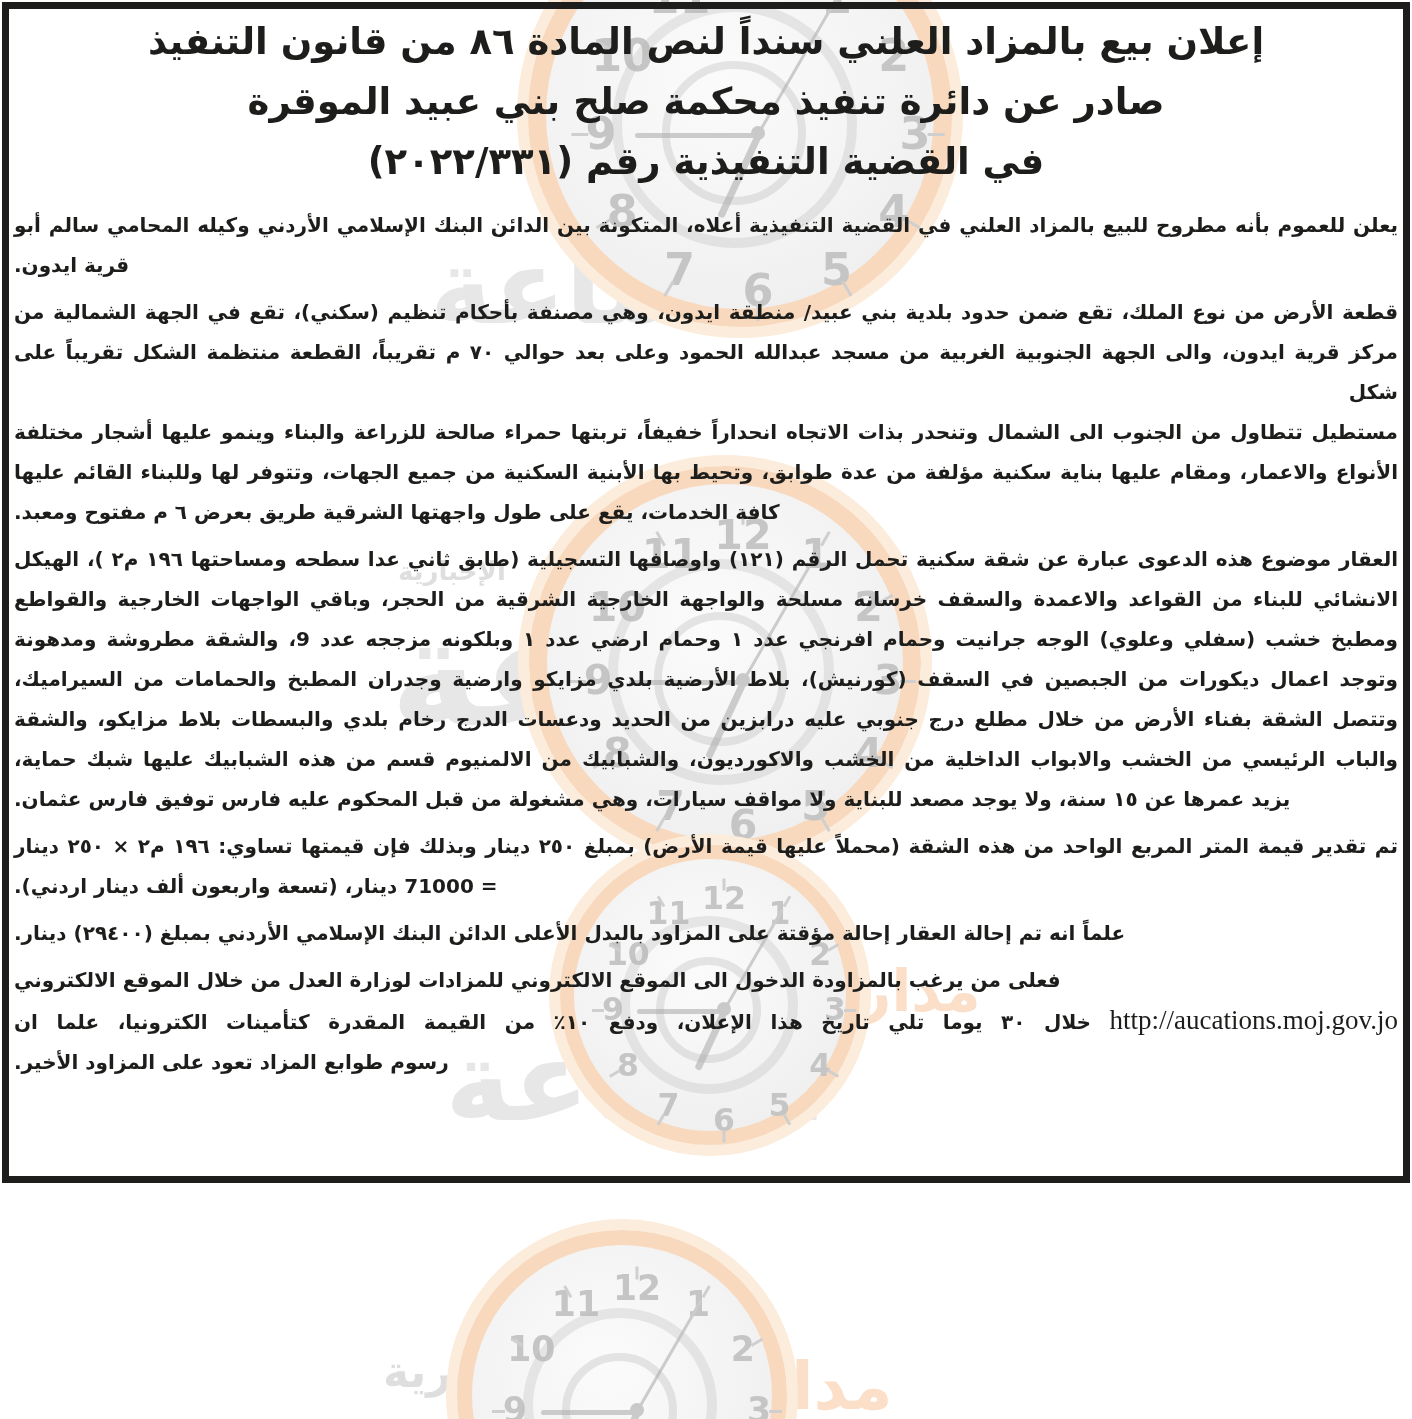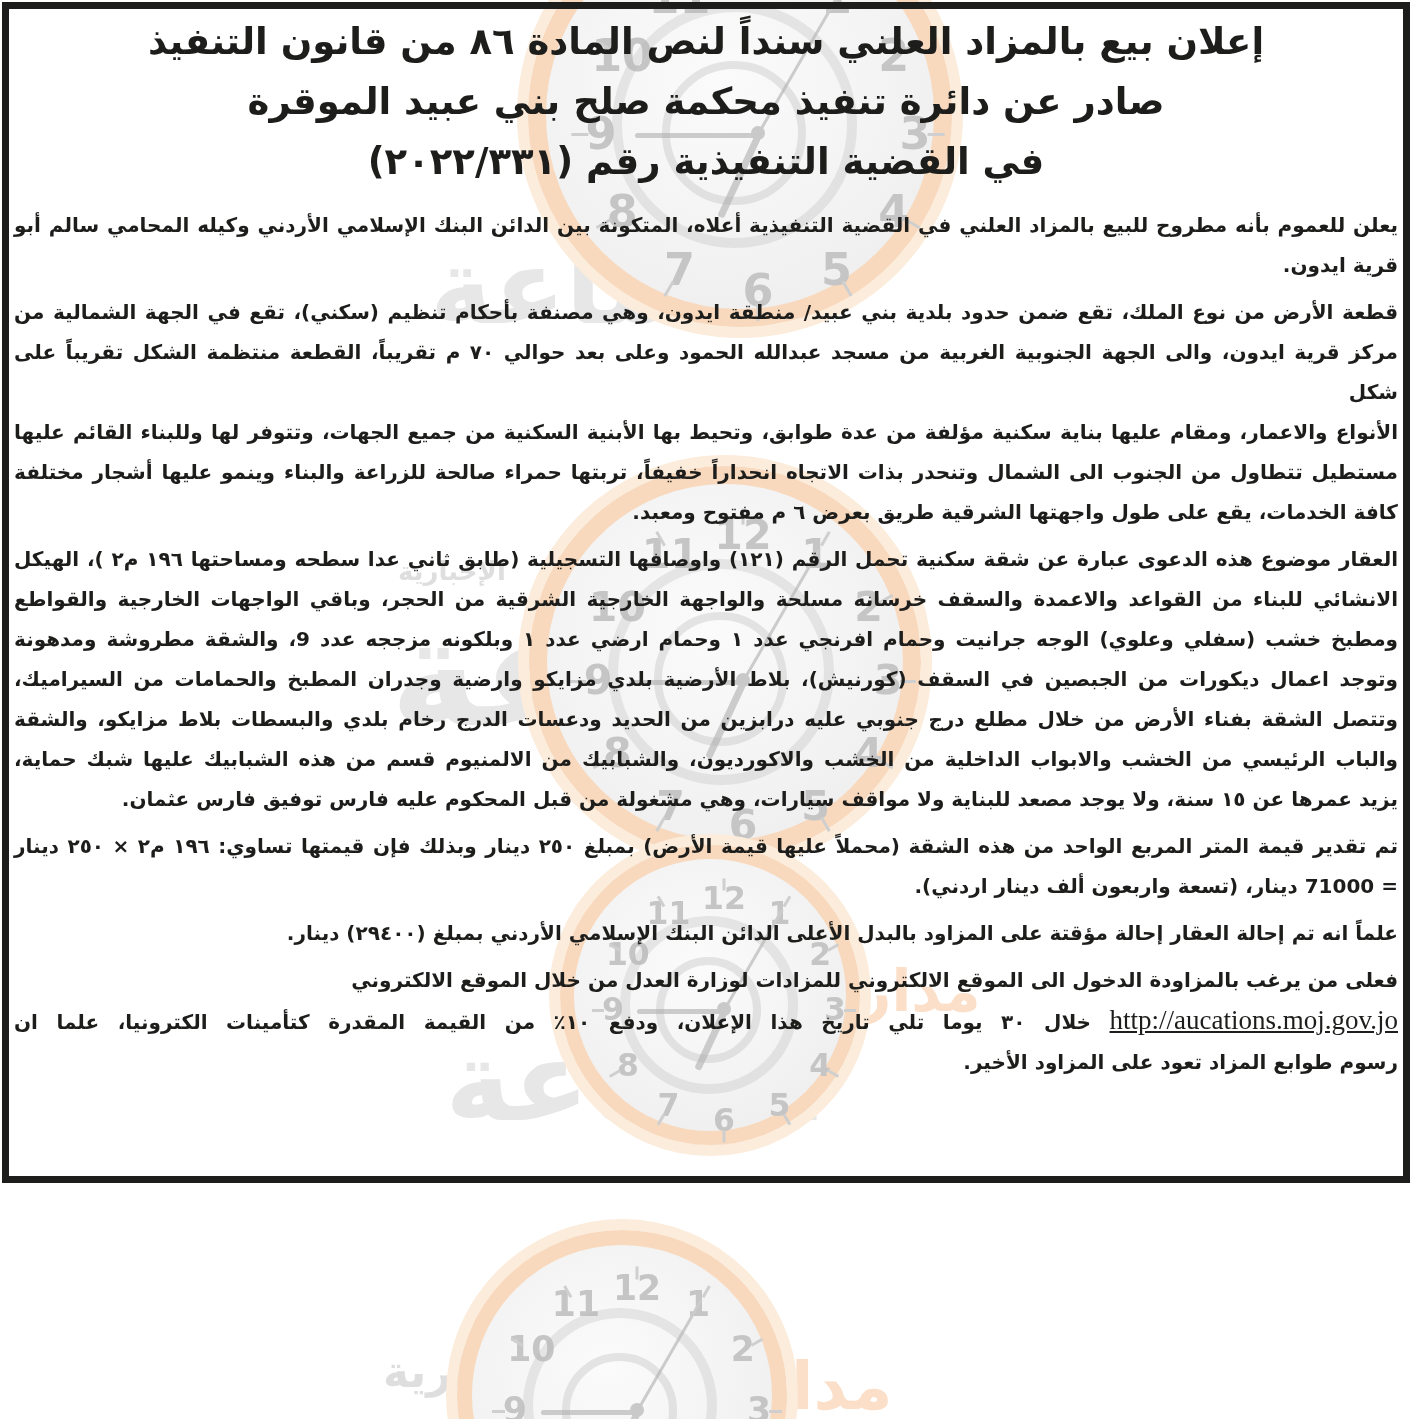--- a/index.html
+++ b/index.html
@@ -96,34 +96,33 @@
     line-height: 60px;
     color: #1d1d1b;
   }
   .doc-body { margin-top: 13px; }
   .paragraph { margin: 0 0 7px 0; }
   .line {
     direction: rtl;
     font-size: 20px;
     font-weight: bold;
     line-height: 40px;
-    text-align: right;
+    text-align: left;
     color: #1d1d1b;
   }
   .line.j {
     text-align: justify;
     text-align-last: justify;
   }
   .url-text {
     font-family: "Liberation Serif", serif;
     font-weight: normal;
     font-size: 27px;
     direction: ltr;
     unicode-bidi: isolate;
-    text-decoration: underline;
   }
 </style>
 </head>
 <body>
 
 <div class="wm-layer">
   <span class="wm-word gray" style="left:430px; top:235px;  font-size:105px;">الساعة</span>
   <span class="wm-word gray-sm" style="left:398px; top:558px;  font-size:26px;">الإخبارية</span>
   <span class="wm-word gray" style="left:390px; top:598px;  font-size:150px;">الساعة</span>
   <span class="wm-word peach" style="left:778px; top:572px;  font-size:72px;">مدار</span>
@@ -258,22 +257,22 @@
     <div class="title-line">في القضية التنفيذية رقم (٢٠٢٢/٣٣١)</div>
   </div>
   <div class="doc-body" id="doc-body">
       <div class="paragraph">
         <div class="line j" dir="rtl">يعلن للعموم بأنه مطروح للبيع بالمزاد العلني في القضية التنفيذية أعلاه، المتكونة بين الدائن البنك الإسلامي الأردني وكيله المحامي سالم أبو</div>
         <div class="line" dir="rtl">قرية ايدون.</div>
       </div>
       <div class="paragraph">
         <div class="line j" dir="rtl">قطعة الأرض من نوع الملك، تقع ضمن حدود بلدية بني عبيد/ منطقة ايدون، وهي مصنفة بأحكام تنظيم (سكني)، تقع في الجهة الشمالية من</div>
         <div class="line j" dir="rtl">مركز قرية ايدون، والى الجهة الجنوبية الغربية من مسجد عبدالله الحمود وعلى بعد حوالي ٧٠ م تقريباً، القطعة منتظمة الشكل تقريباً على شكل</div>
+        <div class="line j" dir="rtl">مستطيل تتطاول من الجنوب الى الشمال وتنحدر بذات الاتجاه انحداراً خفيفاً، تربتها حمراء صالحة للزراعة والبناء وينمو عليها أشجار مختلفة</div>
         <div class="line j" dir="rtl">الأنواع والاعمار، ومقام عليها بناية سكنية مؤلفة من عدة طوابق، وتحيط بها الأبنية السكنية من جميع الجهات، وتتوفر لها وللبناء القائم عليها</div>
-        <div class="line j" dir="rtl">مستطيل تتطاول من الجنوب الى الشمال وتنحدر بذات الاتجاه انحداراً خفيفاً، تربتها حمراء صالحة للزراعة والبناء وينمو عليها أشجار مختلفة</div>
         <div class="line" dir="rtl">كافة الخدمات، يقع على طول واجهتها الشرقية طريق بعرض ٦ م مفتوح ومعبد.</div>
       </div>
       <div class="paragraph">
         <div class="line j" dir="rtl">العقار موضوع هذه الدعوى عبارة عن شقة سكنية تحمل الرقم (١٢١) واوصافها التسجيلية (طابق ثاني عدا سطحه ومساحتها ١٩٦ م٢ )، الهيكل</div>
         <div class="line j" dir="rtl">الانشائي للبناء من القواعد والاعمدة والسقف خرسانه مسلحة والواجهة الخارجية الشرقية من الحجر، وباقي الواجهات الخارجية والقواطع</div>
         <div class="line j" dir="rtl">ومطبخ خشب (سفلي وعلوي) الوجه جرانيت وحمام افرنجي عدد ١ وحمام ارضي عدد ١ وبلكونه مزججه عدد 9، والشقة مطروشة ومدهونة</div>
         <div class="line j" dir="rtl">وتوجد اعمال ديكورات من الجبصين في السقف (كورنيش)، بلاط الأرضية بلدي مزايكو وارضية وجدران المطبخ والحمامات من السيراميك،</div>
         <div class="line j" dir="rtl">وتتصل الشقة بفناء الأرض من خلال مطلع درج جنوبي عليه درابزين من الحديد ودعسات الدرج رخام بلدي والبسطات بلاط مزايكو، والشقة</div>
         <div class="line j" dir="rtl">والباب الرئيسي من الخشب والابواب الداخلية من الخشب والاكورديون، والشبابيك من الالمنيوم قسم من هذه الشبابيك عليها شبك حماية،</div>
         <div class="line" dir="rtl">يزيد عمرها عن ١٥ سنة، ولا يوجد مصعد للبناية ولا مواقف سيارات، وهي مشغولة من قبل المحكوم عليه فارس توفيق فارس عثمان.</div>

